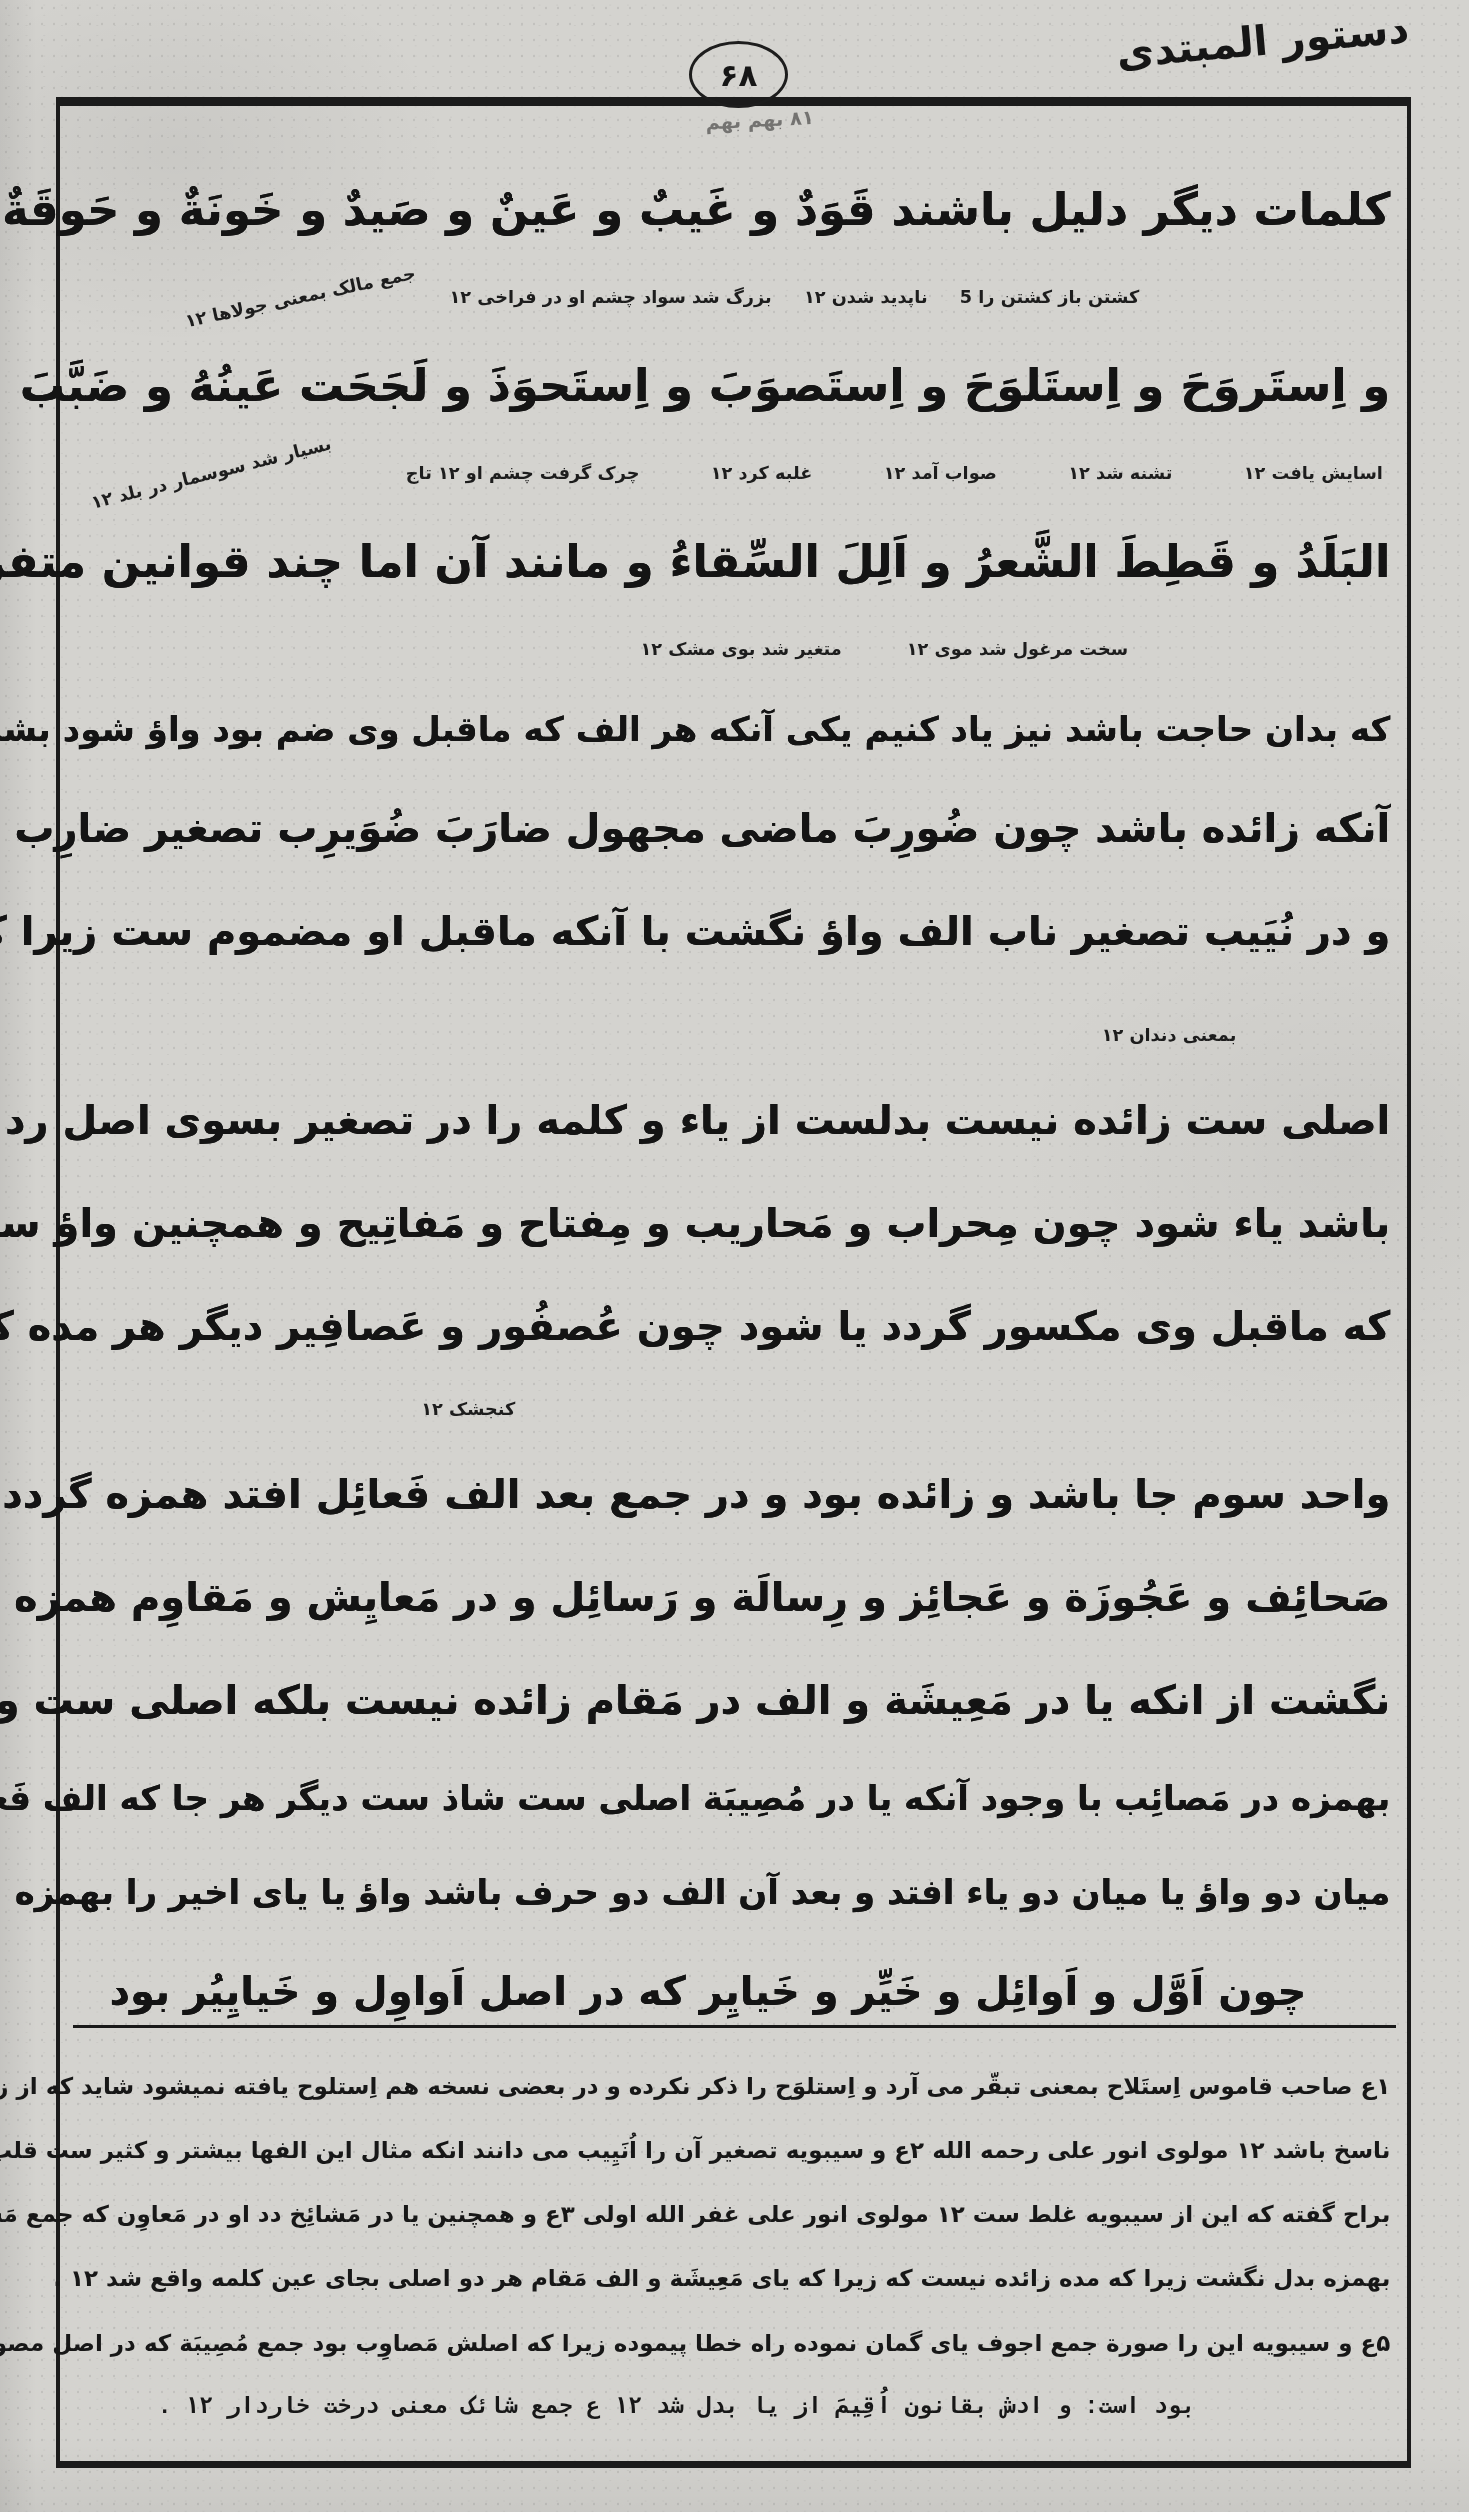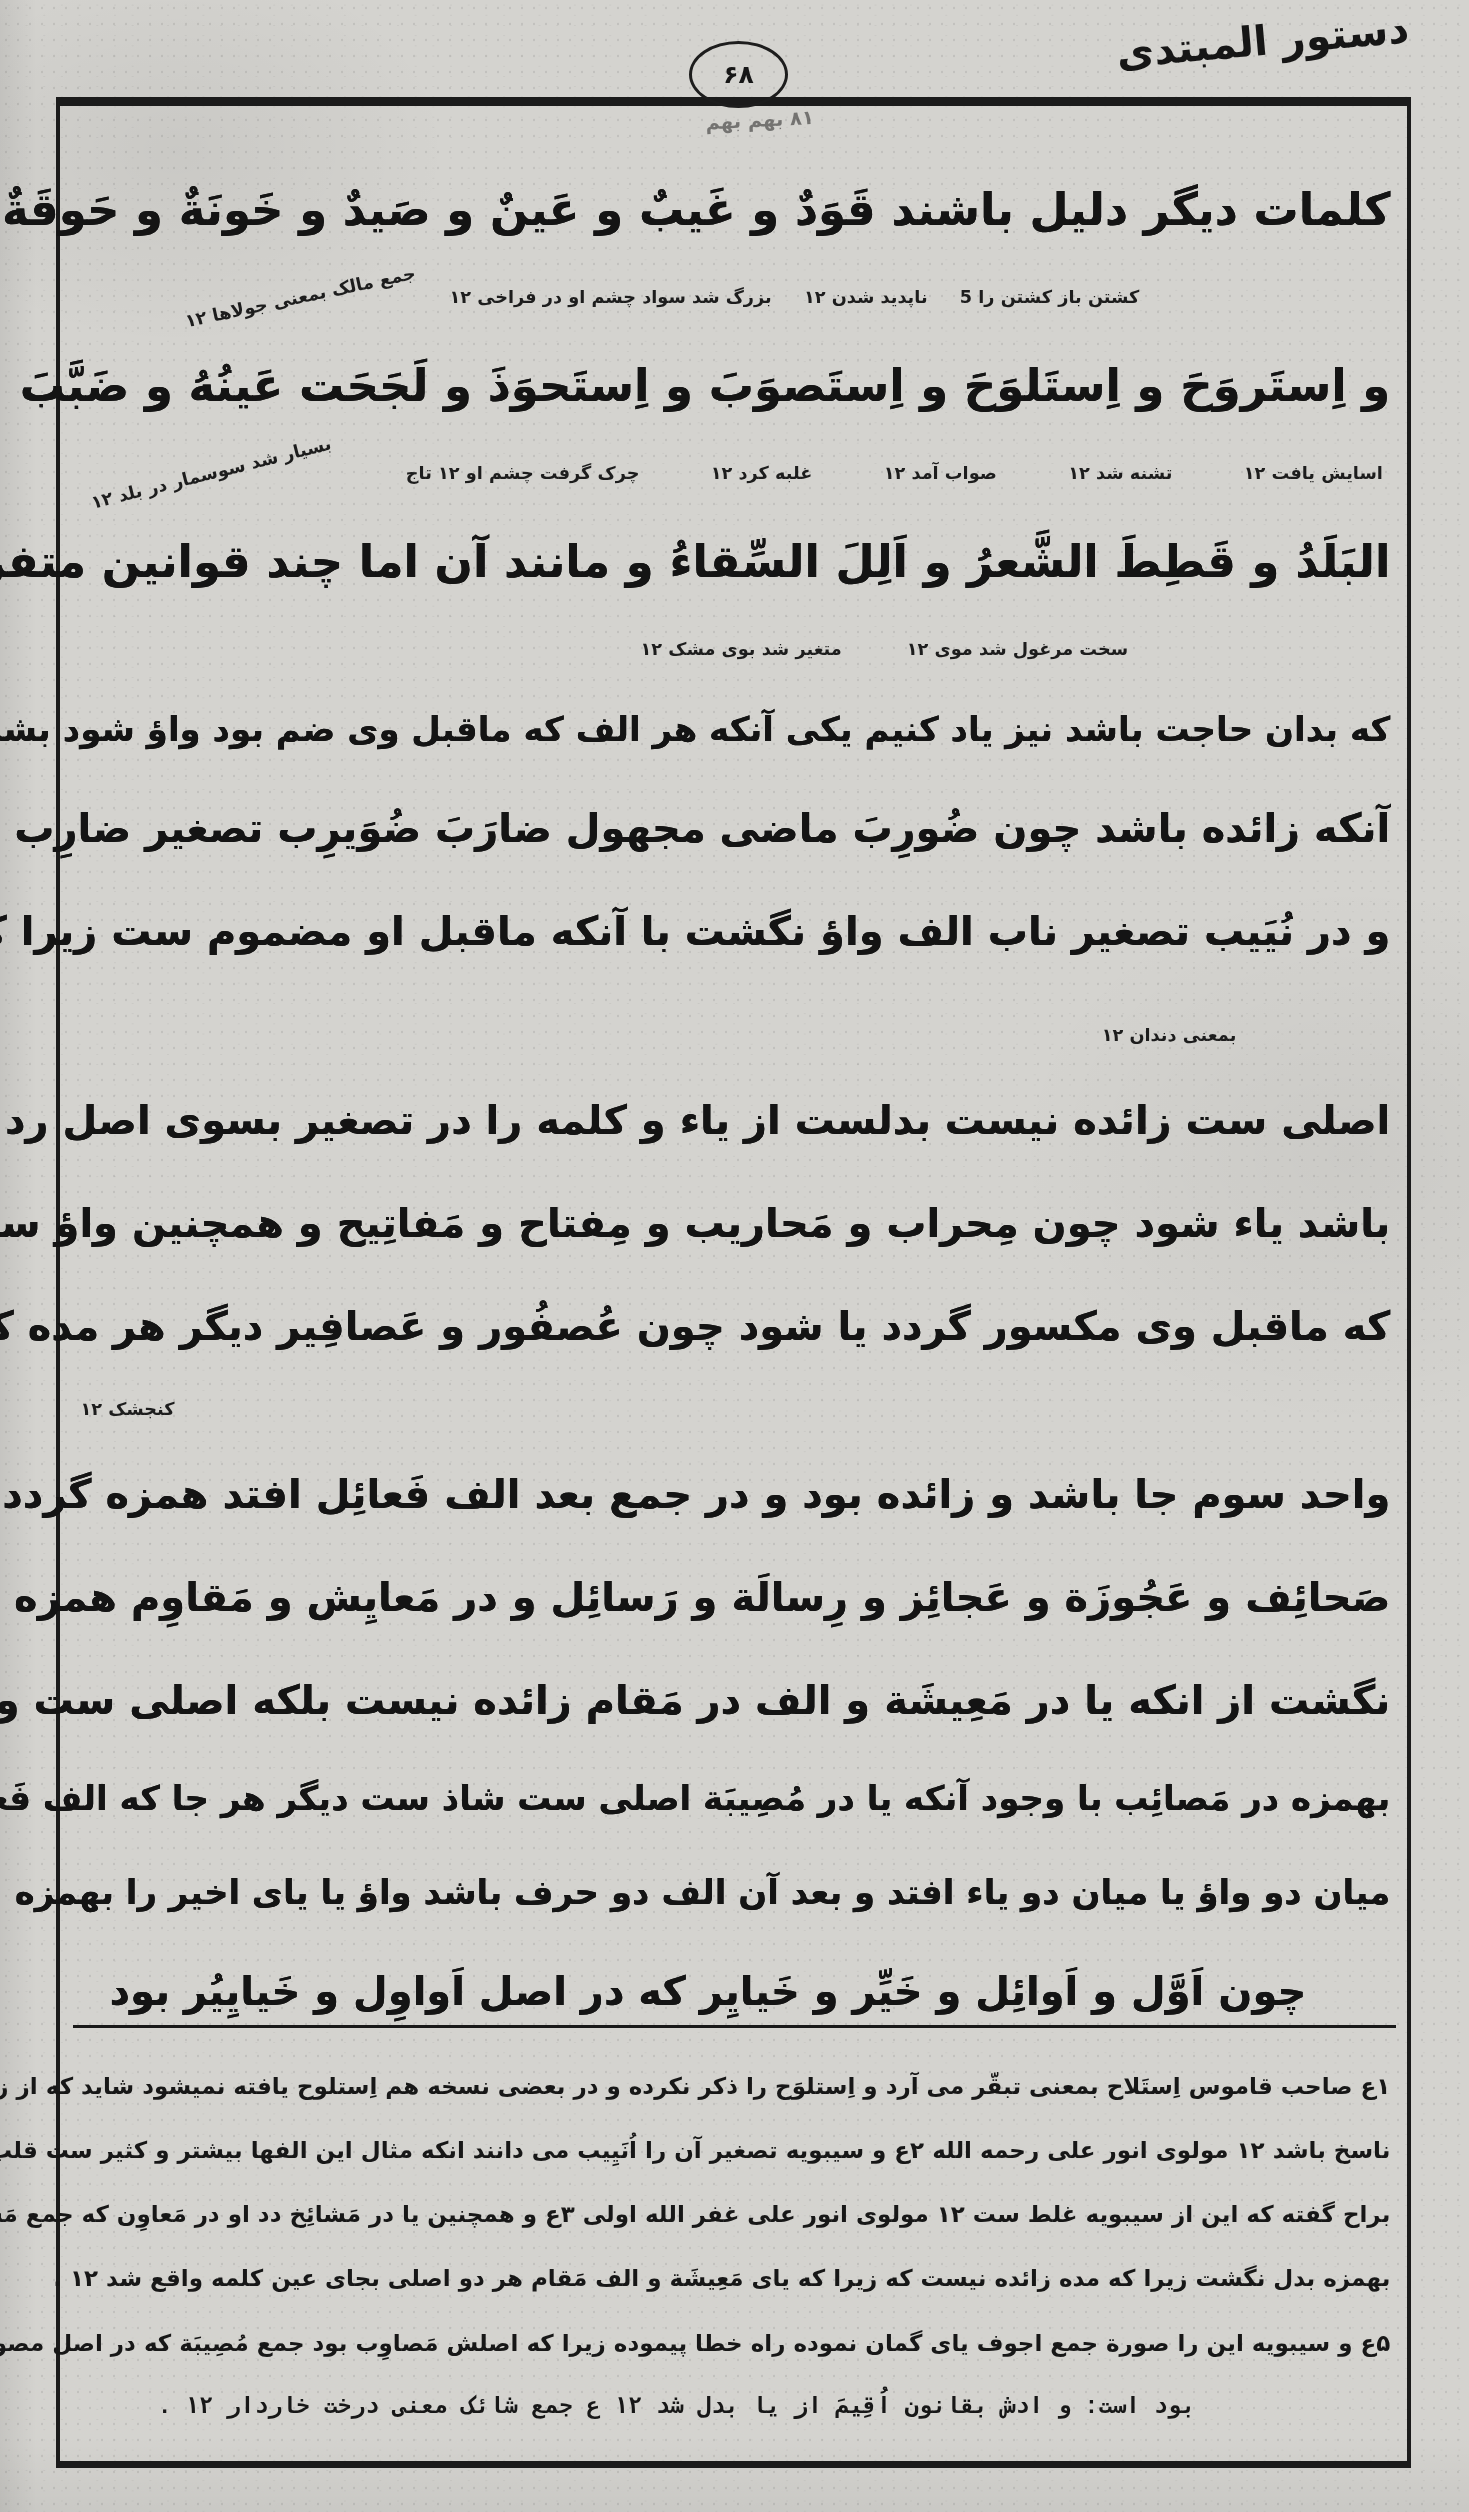--- a/index.html
+++ b/index.html
@@ -26,21 +26,21 @@
     position:absolute;top:16.7px;right:60px;
     font-size:41px;font-weight:bold;
     transform:rotate(-5deg);
     letter-spacing:0.9px;
     white-space:nowrap;
   }
   .page-number{
     position:absolute;top:41px;left:689px;width:93px;height:61px;
     border:3.7px solid #1d1d1d;border-radius:50%;
     display:flex;align-items:center;justify-content:center;
-    font-size:25px;font-weight:bold;
+    font-size:31px;font-weight:bold;
     background:transparent;z-index:3;
   }
   .frame{
     position:absolute;left:56px;top:97px;width:1355px;height:2371px;
     border:4.7px solid #1b1b1b;border-top-width:9.3px;border-bottom-width:7.4px;
     box-sizing:border-box;
   }
   .main-block{
     position:absolute;left:20.5px;right:16.7px;top:3.7px;height:1911px;
     display:flex;flex-direction:column;justify-content:space-between;
@@ -60,21 +60,21 @@
     direction:rtl;display:flex;align-items:flex-start;
     font-size:17.7px;font-weight:600;color:#1d1d1d;line-height:1.3;
   }
   .gloss-row span{white-space:nowrap;}
   .ga{justify-content:space-between;padding:0 251px 0 102px;}
   .ga span:last-child{transform:rotate(-12deg);}
   .gb{justify-content:space-between;padding:0 7.4px;}
   .gb span:last-child{transform:rotate(-14deg);}
   .gc{justify-content:center;gap:65px;padding-left:298px;}
   .gd{justify-content:flex-start;padding-right:154px;margin-top:20px;}
-  .ge{justify-content:flex-end;padding-right:875px;}
+  .ge{justify-content:flex-start;padding-right:875px;}
   .faint-note{
     direction:rtl;display:flex;justify-content:flex-start;
     padding-right:577px;font-size:19.5px;font-weight:600;
     opacity:0.5;transform:rotate(-3deg);
   }
   .fsep{
     position:absolute;left:13px;right:11px;top:1919px;
     border-top:3.7px solid #191919;
   }
   .foot-block{

